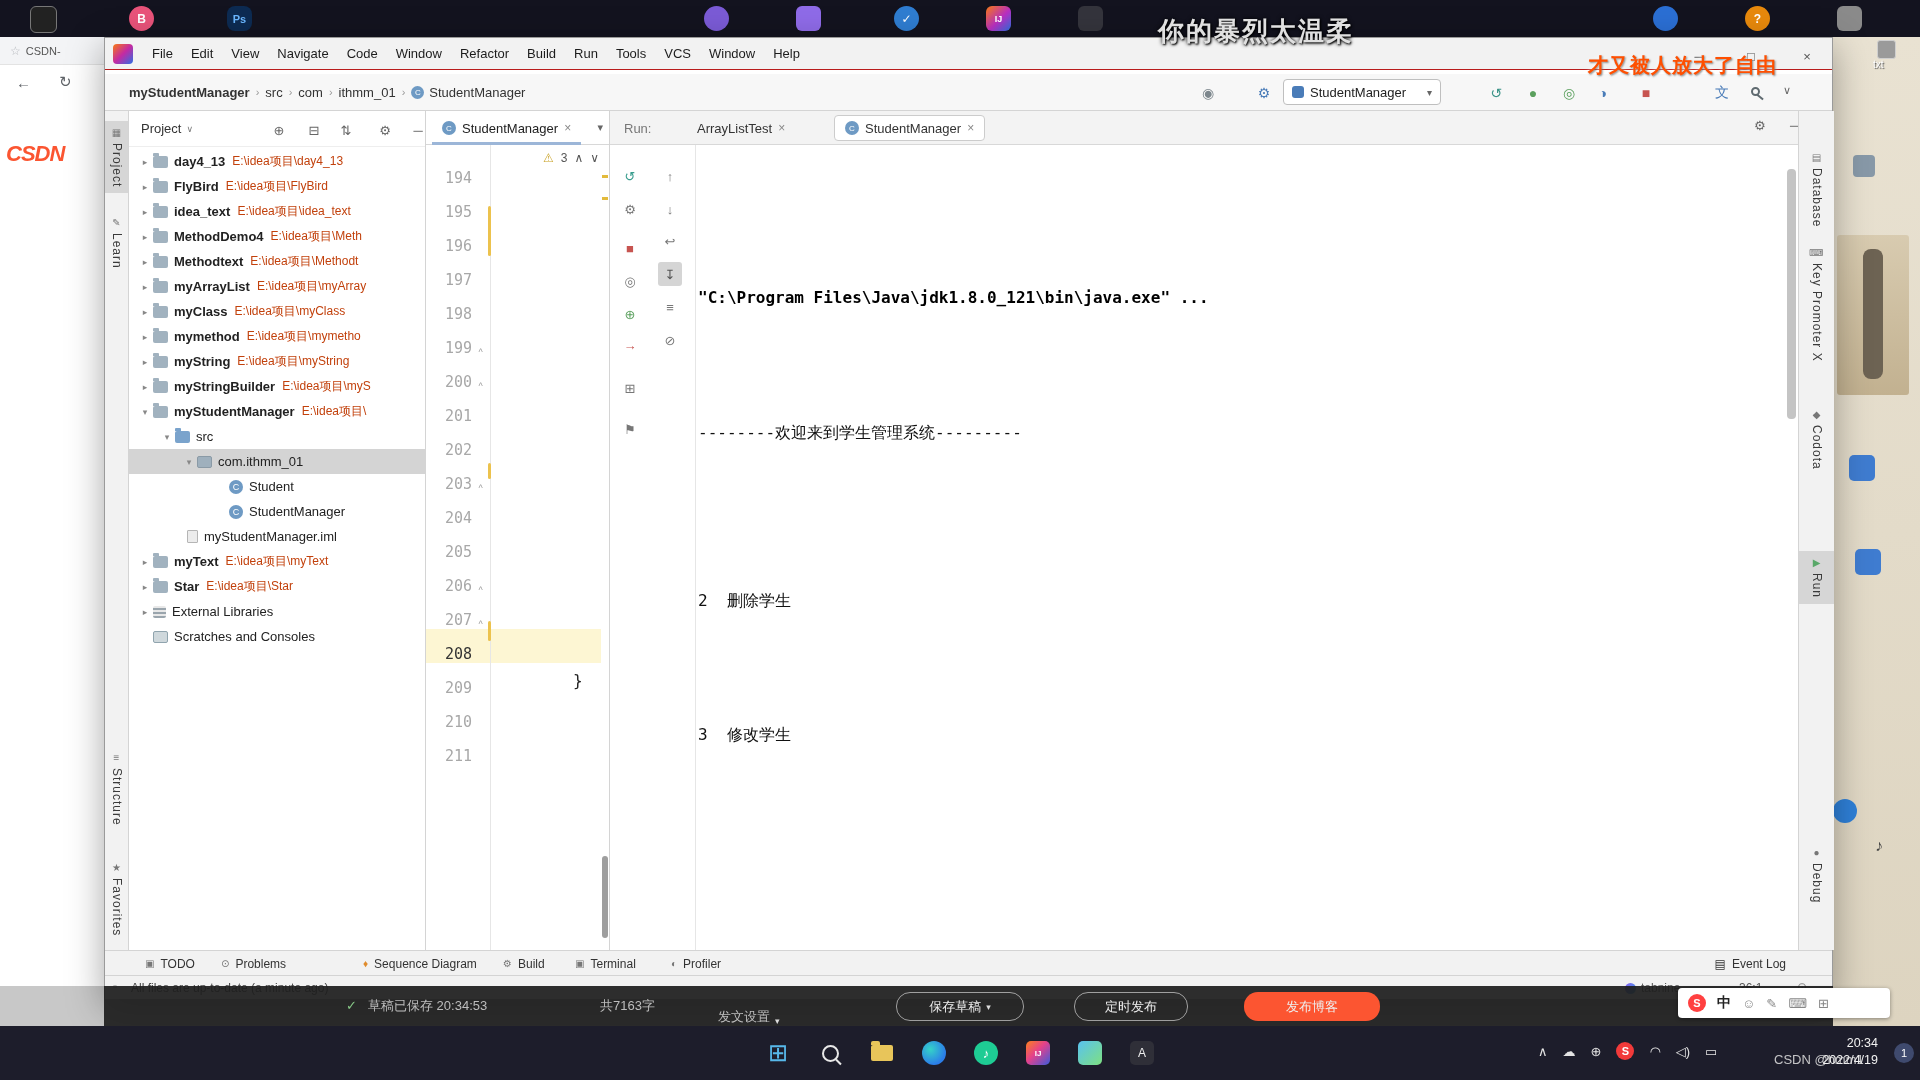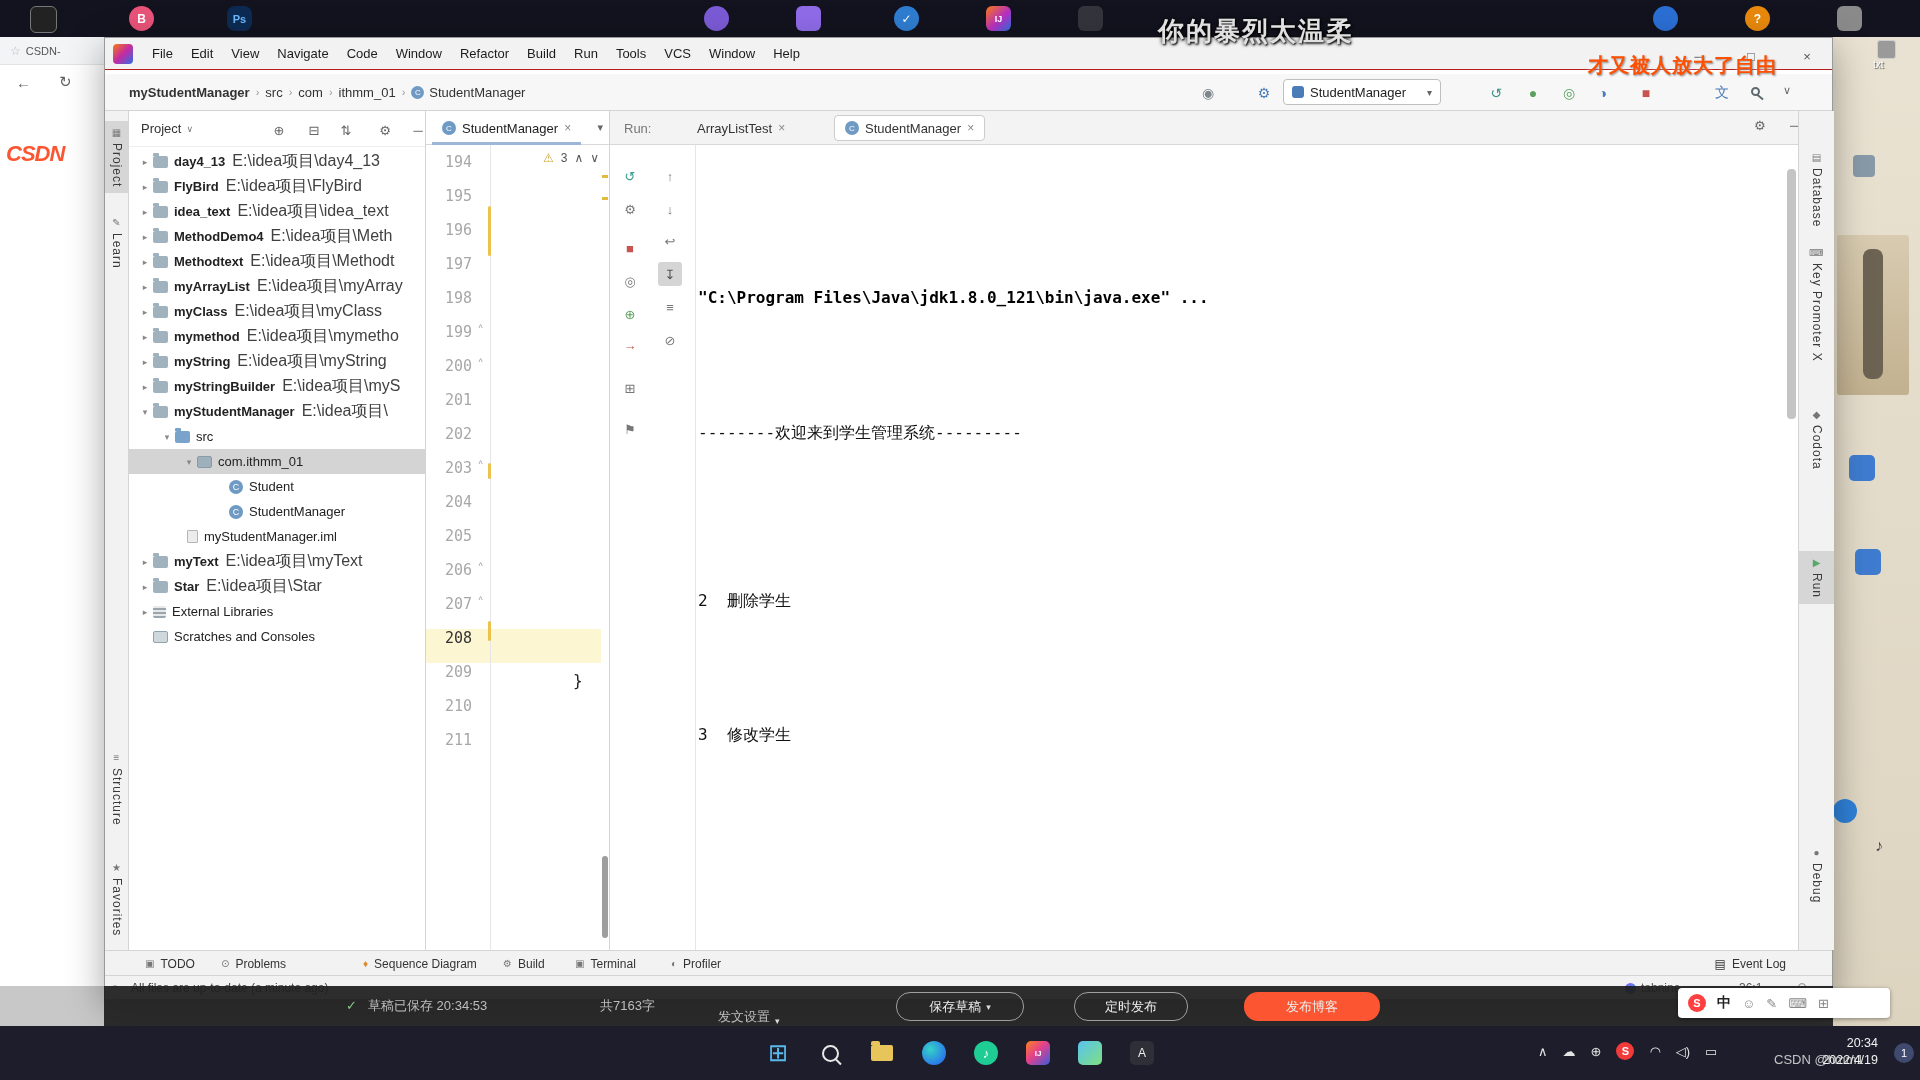--- a/index.html
+++ b/index.html
@@ -101,37 +101,37 @@
   .ticon.folder::before{content:"";position:absolute;top:-3px;left:0;width:6px;height:3px;background:#a1b2bf;border-radius:1px 1px 0 0}
   .ticon.src{background:#7aa3cc}
   .ticon.src::before{content:"";position:absolute;top:-3px;left:0;width:6px;height:3px;background:#7aa3cc;border-radius:1px 1px 0 0}
   .ticon.pkg{background:#9fb0bd;border:1px solid #8a9aa6}
   .ticon.cls{width:14px;height:14px;border-radius:50%;background:#6e9ac4;color:#fff;font-size:9px}
   .ticon.cls::after{content:"C"}
   .ticon.iml{width:11px;height:13px;background:#ececec;border:1px solid #b5b5b5;border-radius:1px}
   .ticon.lib{width:13px;height:12px;background:repeating-linear-gradient(0deg,#9aa5ad 0 2px,#e8e8e8 2px 4px)}
   .ticon.scr{background:#cfd8dc;border:1px solid #90a4ae}
   .tname.bold{font-weight:bold}
-  .tpath{color:#404040;margin-left:7px;font-size:16px}
+  .tpath{color:#c2410c;margin-left:7px;font-size:12px}
 
   
   .editor{position:absolute;left:321px;top:73px;width:184px;height:839px;background:#fff;border-right:1px solid #d4d4d4;overflow:hidden}
   .etabbar{position:absolute;left:0;top:0;right:0;height:34px;border-bottom:1px solid #d8d8d8;background:#fff}
   .etab{position:absolute;left:6px;top:0;height:34px;display:flex;align-items:center;gap:6px;padding:0 10px;font-size:13px;color:#222;
         box-shadow:inset 0 -3px 0 #9cb6d8}
   .cicon{width:14px;height:14px;border-radius:50%;background:#6e9ac4;color:#fff;font-size:8px;display:flex;align-items:center;justify-content:center;flex:none}
   .cicon::after{content:"C"}
   .tclose{color:#888;font-size:12px}
   .edrop{position:absolute;right:6px;top:10px;color:#666;font-size:11px}
   .insp{position:absolute;right:10px;top:40px;display:flex;gap:7px;align-items:center;font-size:12px;color:#555}
   .insp .w{color:#c9a227}
   .curband{position:absolute;left:0;right:8px;top:518px;height:34px;background:#fdf6d3}
   .gutter{position:absolute;left:0;top:34px;bottom:0;width:65px;border-right:1px solid #e6e6e6}
   .lines{position:absolute;left:0;top:42px;right:0}
-  .lnrow{height:34px;display:flex;align-items:flex-start}
+  .lnrow{height:34px;display:flex;align-items:flex-end}
   .lnum{width:46px;text-align:right;font-family:"DejaVu Sans Mono",monospace;font-size:15px;color:#a8a8a8}
   .lnrow.cur .lnum{color:#333}
   .lmark{width:17px;text-align:center;font-size:9px;color:#999}
   .chbar{position:absolute;left:62px;width:3px;background:#ecc24d;border-radius:2px}
   .brace{position:absolute;left:147px;top:552px;height:34px;display:flex;align-items:center;
          font-family:"DejaVu Sans Mono",monospace;font-size:16px;color:#222}
   .esb{position:absolute;right:0;top:34px;bottom:0;width:8px}
   .esb .thumb{position:absolute;left:1px;width:6px;border-radius:3px;background:#9e9e9e;top:711px;height:82px}
   .emark{position:absolute;right:1px;width:6px;height:3px;background:#e3bb3c}
 

